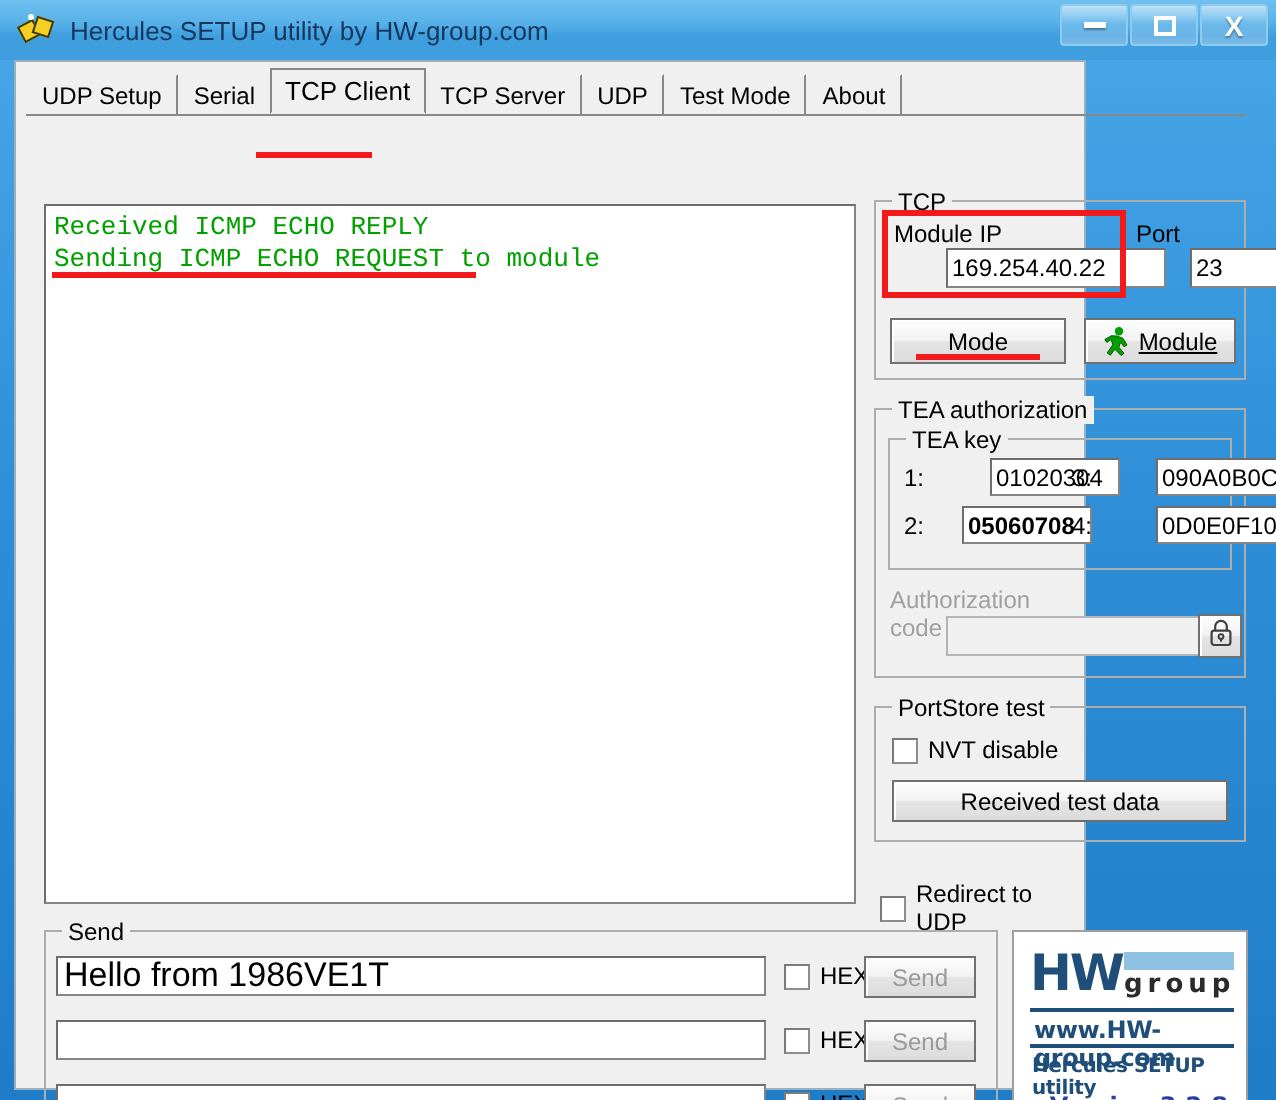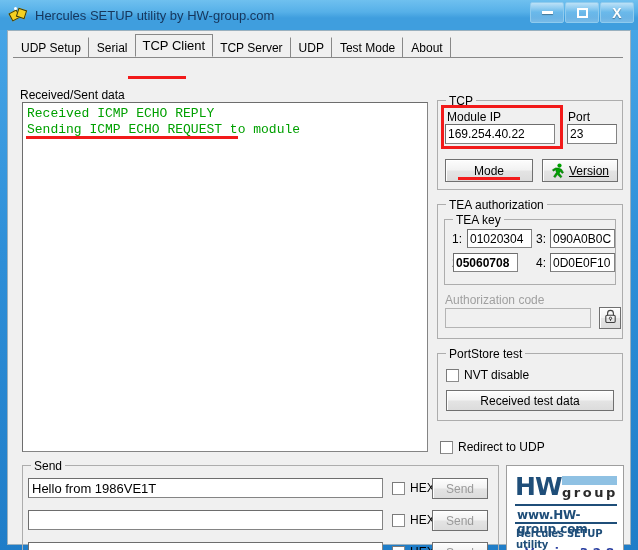--- a/index.html
+++ b/index.html
@@ -90,21 +90,21 @@
   }
   .winbtn .minbar { width: 11px; height: 3px; background: #fff; box-shadow: 0 1px 1px rgba(0,0,0,.35);}
   .winbtn .maxbox { width: 11px; height: 10px; border: 2px solid #fff; box-sizing: border-box; }
   .winbtn.close { background: linear-gradient(to bottom, rgba(255,255,255,0.55), rgba(255,255,255,0.12) 48%, rgba(255,255,255,0.30)); }
   .winbtn.close .gl { font-weight: bold; font-size: 14px; }
 
   
   .client {
     position: absolute;
     left: 7px; top: 30px;
-    width: 624px; height: 515px;
+    width: 536px; height: 515px;
     background: #f0f0f0;
     border: 1px solid #9ab0be;
     box-sizing: border-box;
   }
 
   
   .tabstrip {
     position: absolute;
     left: 5px; top: 4px;
     height: 22px;
@@ -210,20 +210,21 @@
     border-left-color: #6d6d6d;
     box-sizing: border-box;
     font-size: 12px;
     font-family: "Liberation Sans", sans-serif;
     color: #000;
     padding: 0 2px;
     display: flex;
     align-items: center;
     overflow: hidden;
     white-space: nowrap;
+    margin-left: 28px;
   }
   #module-ip-input { left: 437px; top: 93px; width: 110px; height: 20px; }
   #port-input { left: 559px; top: 93px; width: 50px; height: 20px; }
   .lbl-module-ip { left: 439px; top: 79px; }
   .lbl-port { left: 560px; top: 79px; }
 
   .ann-rect {
     position: absolute;
     border: 3px solid #f21a1a;
     box-sizing: border-box;
@@ -292,21 +293,21 @@
 
   
   #send-group { left: 14px; top: 434px; width: 477px; height: 105px; }
   .sinput {
     position: absolute;
     background: #ffffff;
     border: 1px solid #848484;
     border-top-color: #6d6d6d;
     border-left-color: #6d6d6d;
     box-sizing: border-box;
-    font-size: 13px;
+    font-size: 17px;
     color: #000;
     padding: 0 3px;
     display: flex;
     align-items: center;
     overflow: hidden;
     white-space: nowrap;
     left: 20px;
     width: 355px;
     height: 20px;
   }
@@ -452,21 +453,20 @@
         </div>
       <div class="tab">
           <span>Test Mode</span>
         </div>
       <div class="tab">
           <span>About</span>
         </div>
     </div>
     <div class="tabline"></div>
 
-    <div class="rs-label">Received/Sent data</div>
     <div class="data-box">
       <div class="data-line">Received ICMP ECHO REPLY</div>
       <div class="data-line">Sending ICMP ECHO REQUEST to module</div>
     </div>
 
     <div class="gbox" id="tcp-group">
       <span class="gtitle">TCP</span>
     </div>
     <div class="fld-label lbl-module-ip">Module IP</div>
     <div class="tinput" id="module-ip-input">169.254.40.22</div>
@@ -476,21 +476,21 @@
     <div class="btn" id="ping-btn">
       <span>Mode</span>
     </div>
     <div class="btn" id="connect-btn">
       <span class="runner">
         <svg width="14" height="16" viewBox="0 0 14 16">
           <circle cx="8.5" cy="2.6" r="2.1" fill="#00a000"></circle>
           <path d="M7.5 5 L10.5 6.2 L12.5 9.5 L11 10.4 L9.3 8 L8.4 10.6 L11 13.6 L9.6 14.8 L6.4 11.6 L4.2 14.6 L2.6 13.5 L5.4 9.4 L4.6 6.8 L2.4 8.2 L1.4 6.8 L4.6 4.9 Z" fill="#00a000" stroke="#005800" stroke-width="0.5"></path>
         </svg>
       </span>
-      <span class="ul-u">Version</span>
+      <span class="ul-u">Module</span>
     </div>
 
     <div class="gbox" id="tea-auth-group">
       <span class="gtitle">TEA authorization</span>
     </div>
     <div class="gbox" id="tea-key-group">
       <span class="gtitle">TEA key</span>
     </div>
     <div class="keynum kn1">1:</div>
     <div class="tinput" id="tea1">01020304</div>

